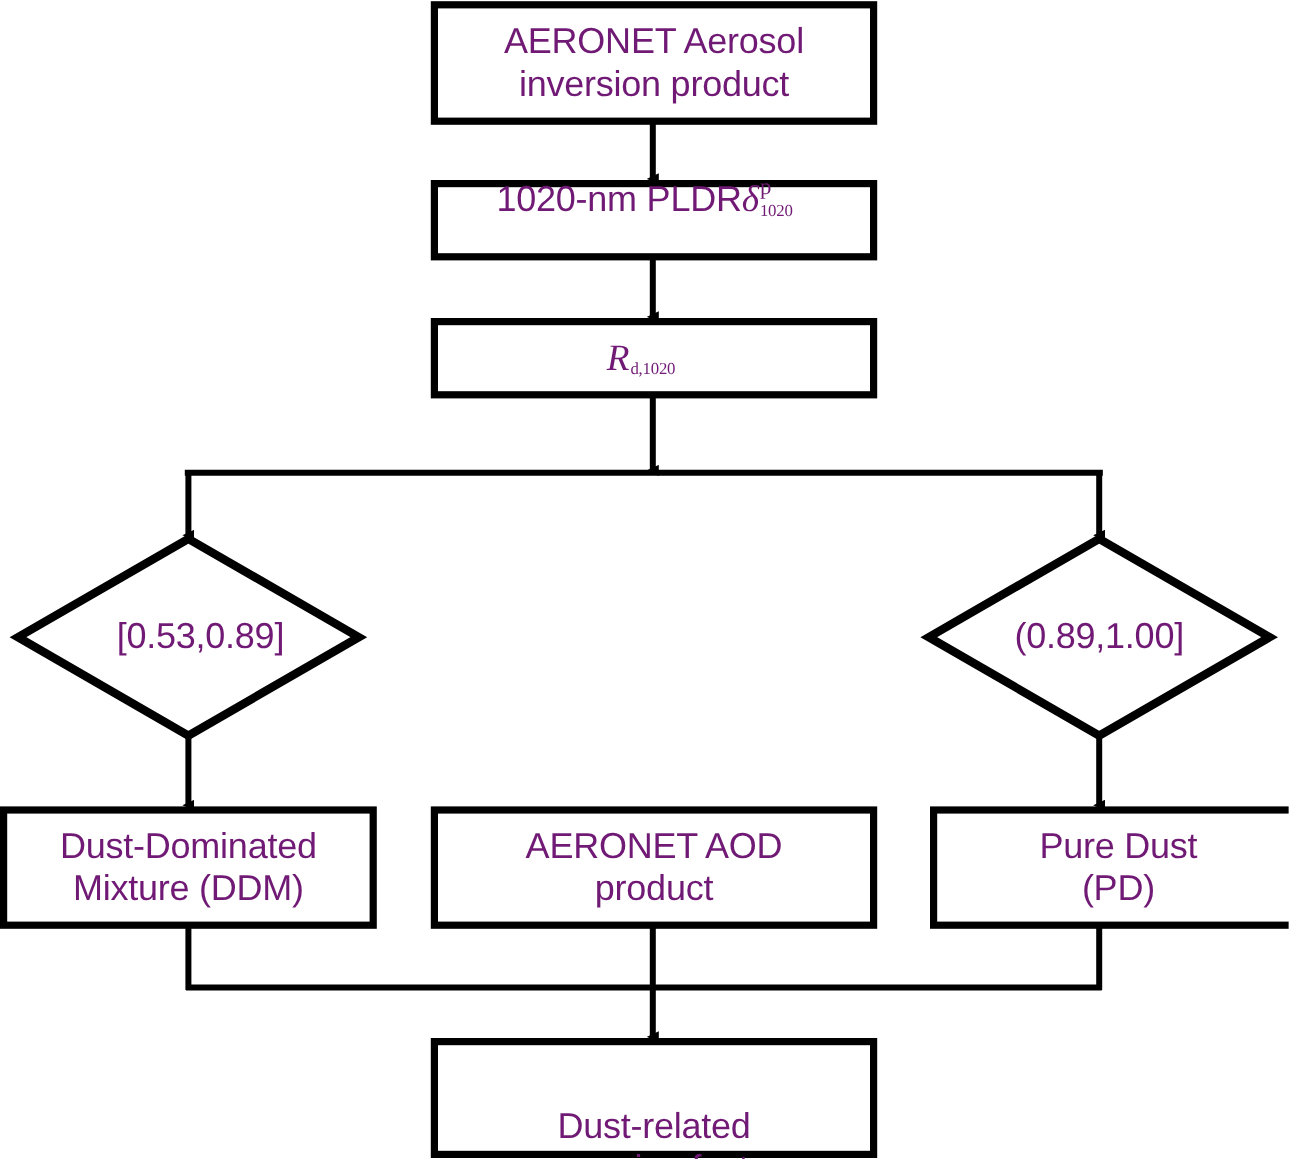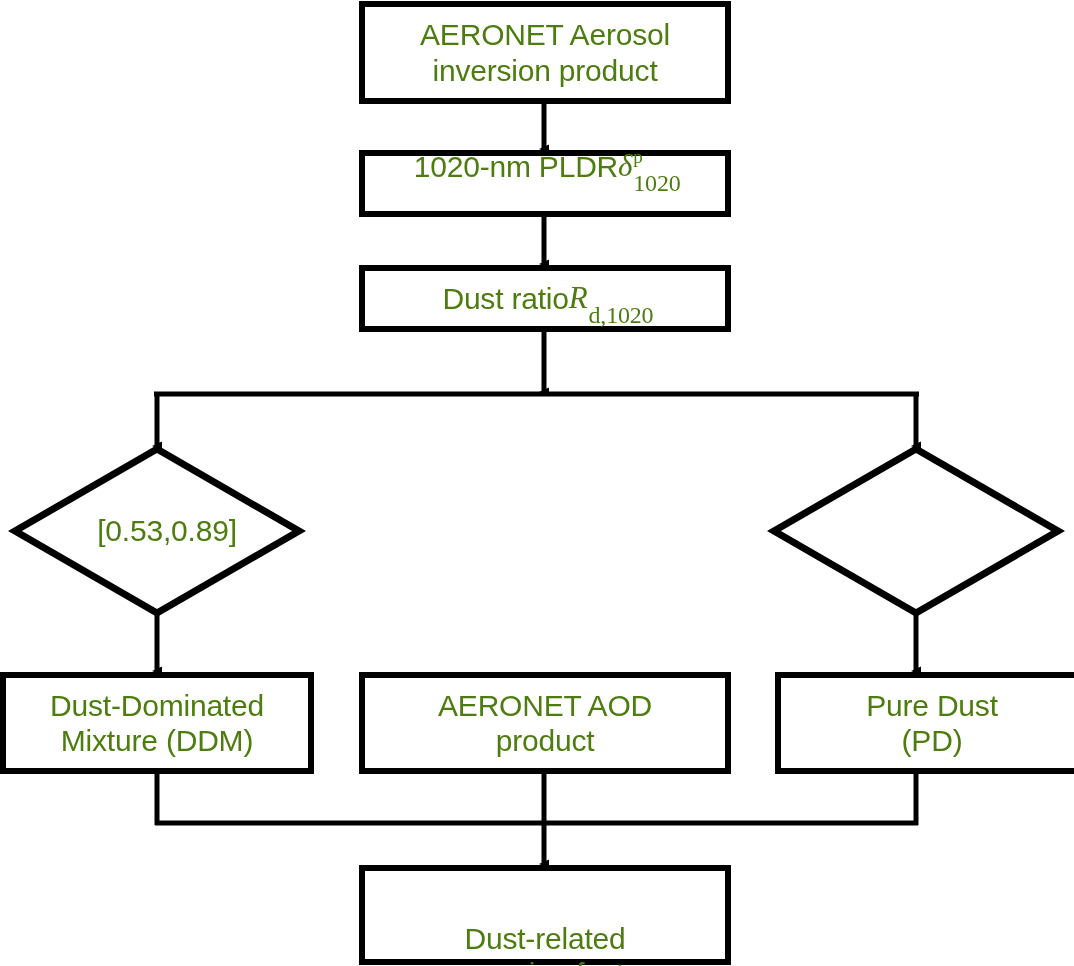--- a/index.html
+++ b/index.html
@@ -22,21 +22,21 @@
     top: 0;
     width: 1074px;
     height: 966px;
   }
   .node-label {
     position: absolute;
     display: flex;
     align-items: center;
     justify-content: center;
     text-align: center;
-    color: #4d7c0f;
+    color: #701a75;
     font-family: "Liberation Sans", sans-serif;
     font-size: 30px;
     line-height: 1.18;
     letter-spacing: -0.2px;
     white-space: pre-line;
     pointer-events: none;
   }
   .math {
     font-family: "Liberation Serif", serif;
     font-style: italic;
@@ -56,21 +56,21 @@
     font-family: "Liberation Serif", serif;
     font-style: normal;
     font-size: 19px;
   }
   .mathstack .sub-part {
     position: absolute;
     left: 1px;
     top: -7px;
     font-family: "Liberation Serif", serif;
     font-style: normal;
-    font-size: 24px;
+    font-size: 14px;
   }
 </style>
 </head>
 <body>
 
 <div id="canvas">
 
   <svg class="flow" viewBox="0 0 1074 966" aria-hidden="true">
     <defs>
       <marker id="arrowhead" markerWidth="10" markerHeight="10" refX="4.6" refY="5" orient="auto" markerUnits="userSpaceOnUse">
@@ -122,25 +122,26 @@
   </svg>
 
   <div class="node-label" style="left:362px; top:4px; width:366px; height:97px;">AERONET Aerosol
 inversion product</div>
 
   <div class="node-label" style="left:362px; top:136px; width:366px; height:61px;">
     <span>1020-nm PLDR </span><span class="math"><span>δ</span><span class="mathstack"><span class="sup-part">p</span><span class="sub-part">1020</span></span></span><span style="display:inline-block;width:44px;"></span>
   </div>
 
   <div class="node-label" style="left:362px; top:268px; width:366px; height:61px;">
-    <span>Dust ratio </span><span class="math"><span>R</span><span class="mathstack"><span class="sub-part">d,1020</span></span></span><span style="display:inline-block;width:60px;"></span>
+    <span class="math"><span>R</span><span class="mathstack"><span class="sub-part">d,1020</span></span></span><span style="display:inline-block;width:60px;"></span>
   </div>
 
   <div class="node-label" style="left:57px; top:501px; width:220px; height:60px;">[0.53,0.89]</div>
 
+  <div class="node-label" style="left:806px; top:501px; width:220px; height:60px;">(0.89,1.00]</div>
 
   <div class="node-label" style="left:3px; top:675px; width:308px; height:96px;">Dust-Dominated
 Mixture (DDM)</div>
 
   <div class="node-label" style="left:362px; top:675px; width:366px; height:96px;">AERONET AOD
 product</div>
 
   <div class="node-label" style="left:778px; top:675px; width:308px; height:96px;">Pure Dust
 (PD)</div>
 

